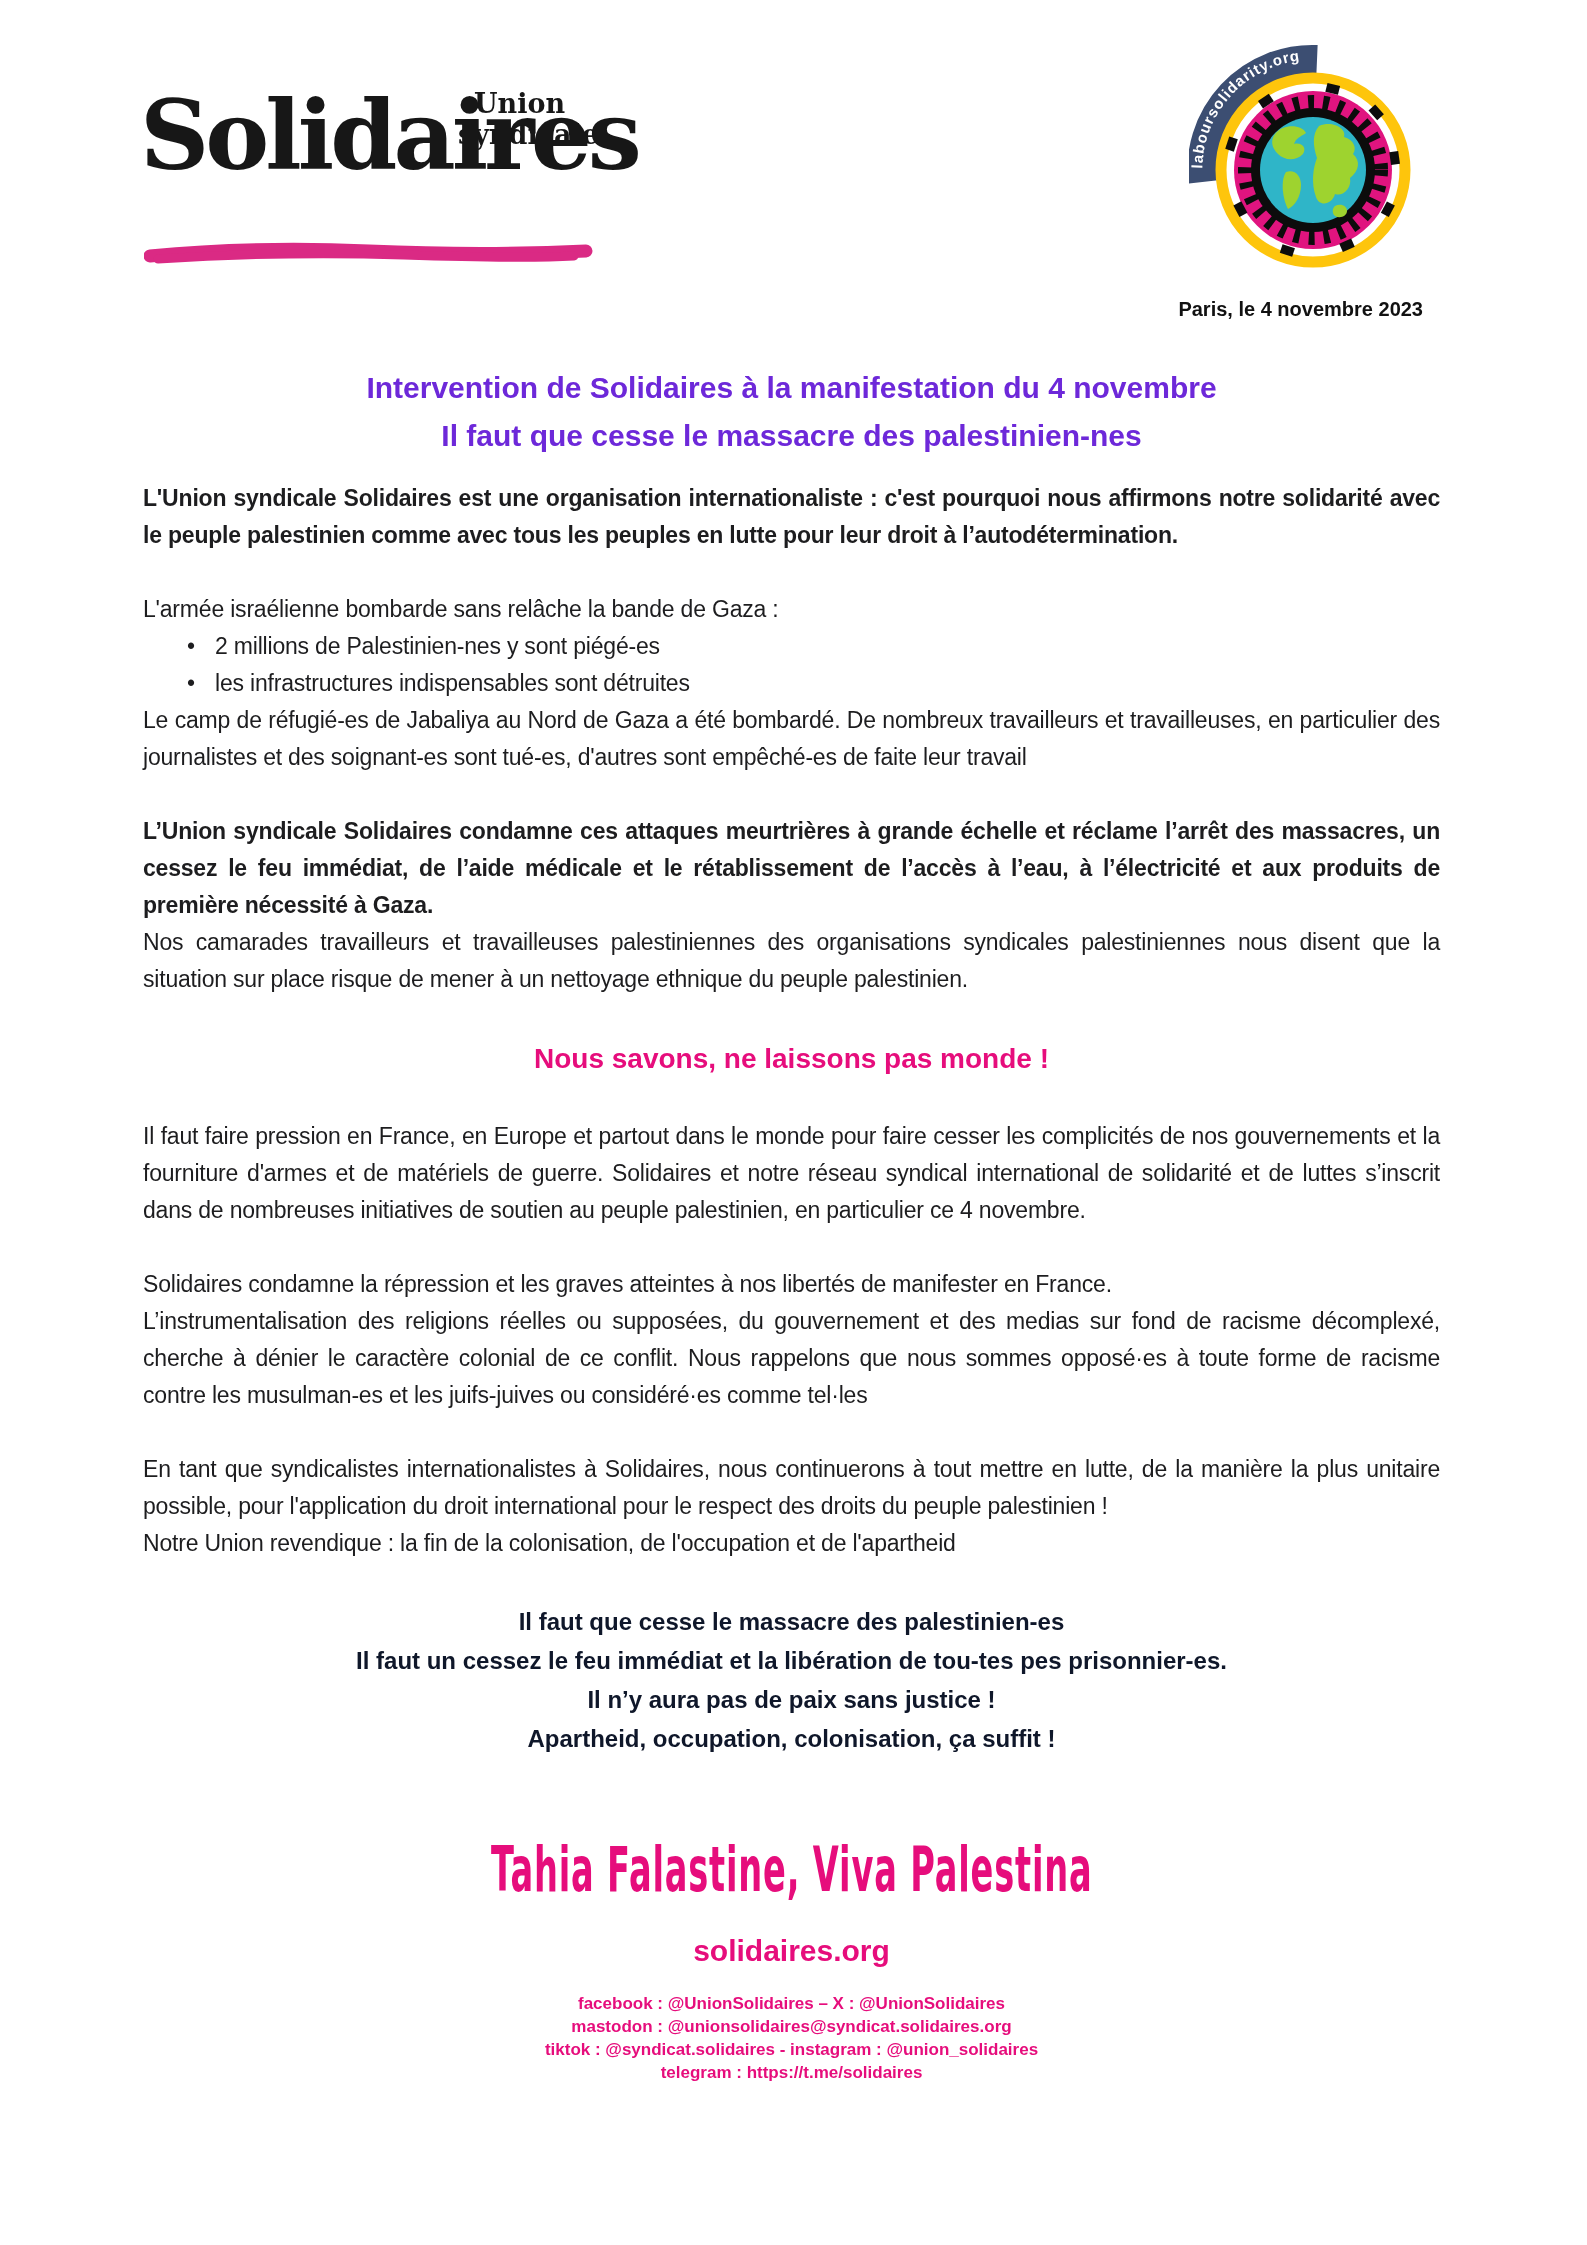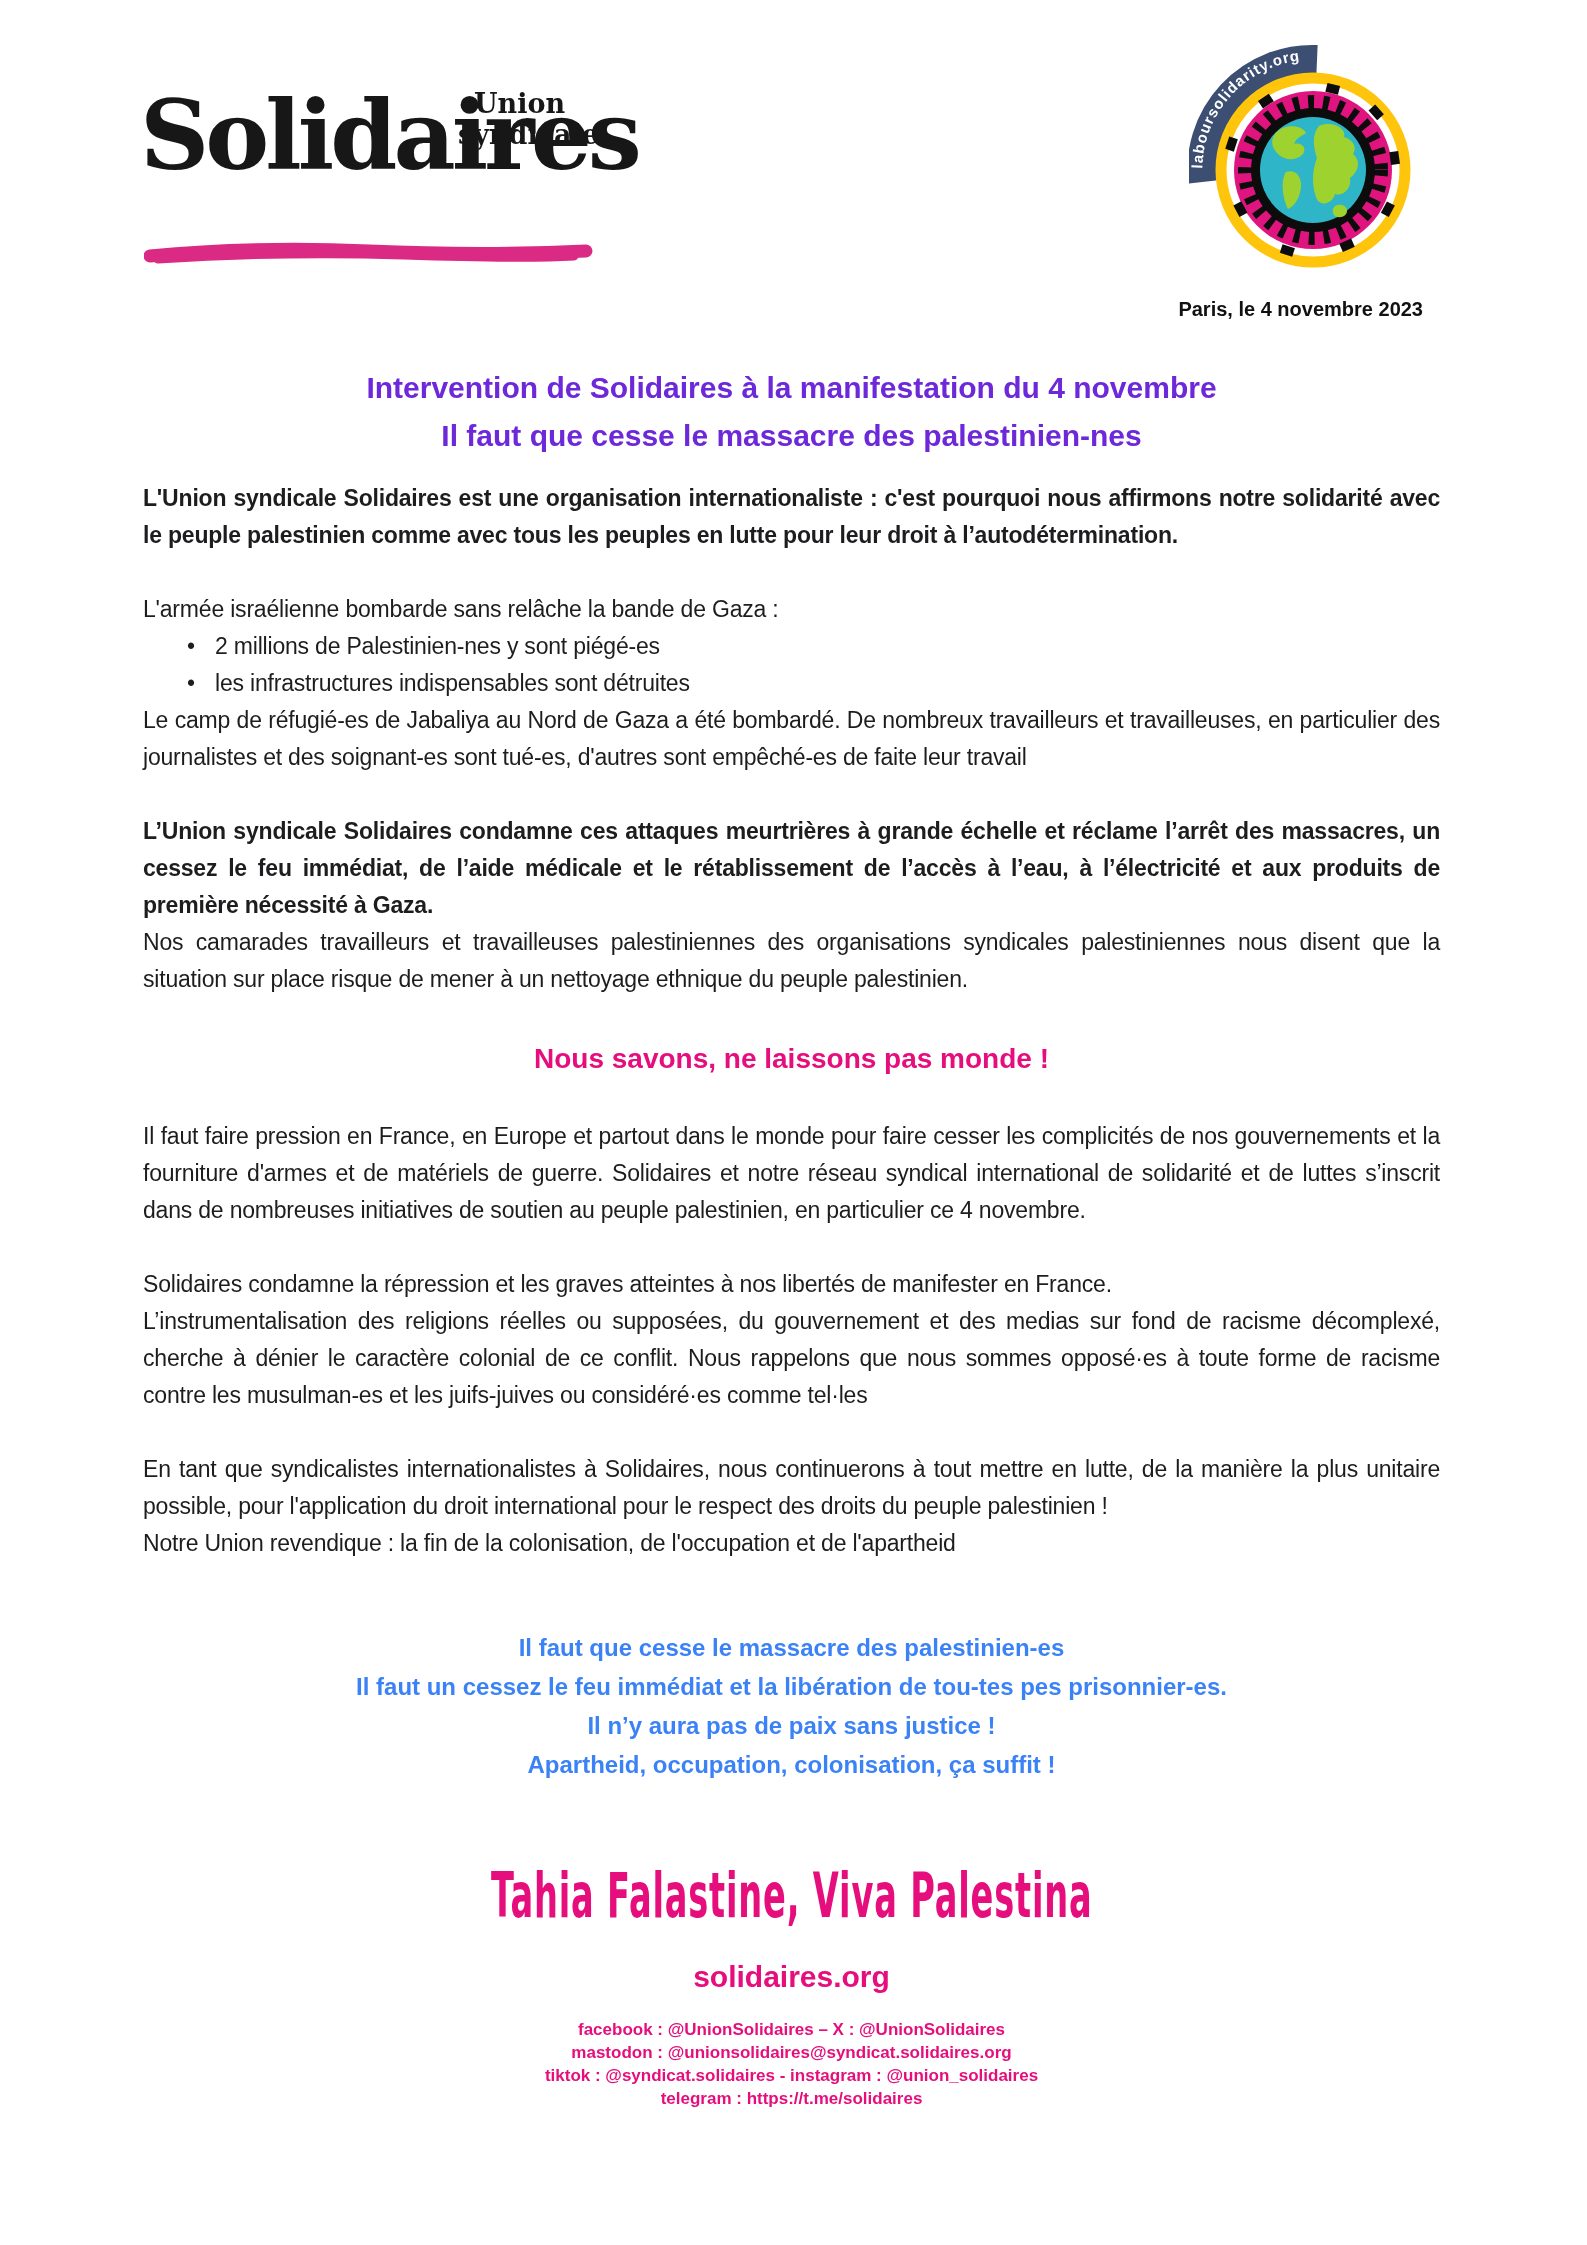--- a/index.html
+++ b/index.html
@@ -58,23 +58,23 @@
     position:absolute;left:44px;top:0;
     font-size:23px;
   }
   .mid-heading{
     margin:44px 0 42px 0;
     text-align:center;color:#e60d7c;
     font-size:28px;font-weight:bold;line-height:34px;
   }
   
   .closing-block{
-    margin-top:66px;
+    margin-top:40px;
     text-align:center;font-weight:bold;
-    font-size:24px;line-height:39px;color:#3b82f6;
+    font-size:24px;line-height:39px;color:#0f172a;
   }
   .slogan{
     margin-top:88px;text-align:center;
   }
   .slogan-inner{
     display:inline-block;
     transform:scale(0.82,1.52);transform-origin:center;
     font-family:"DejaVu Sans",sans-serif;font-weight:bold;
     font-size:41px;letter-spacing:1px;color:#e60d7c;white-space:nowrap;
   }

